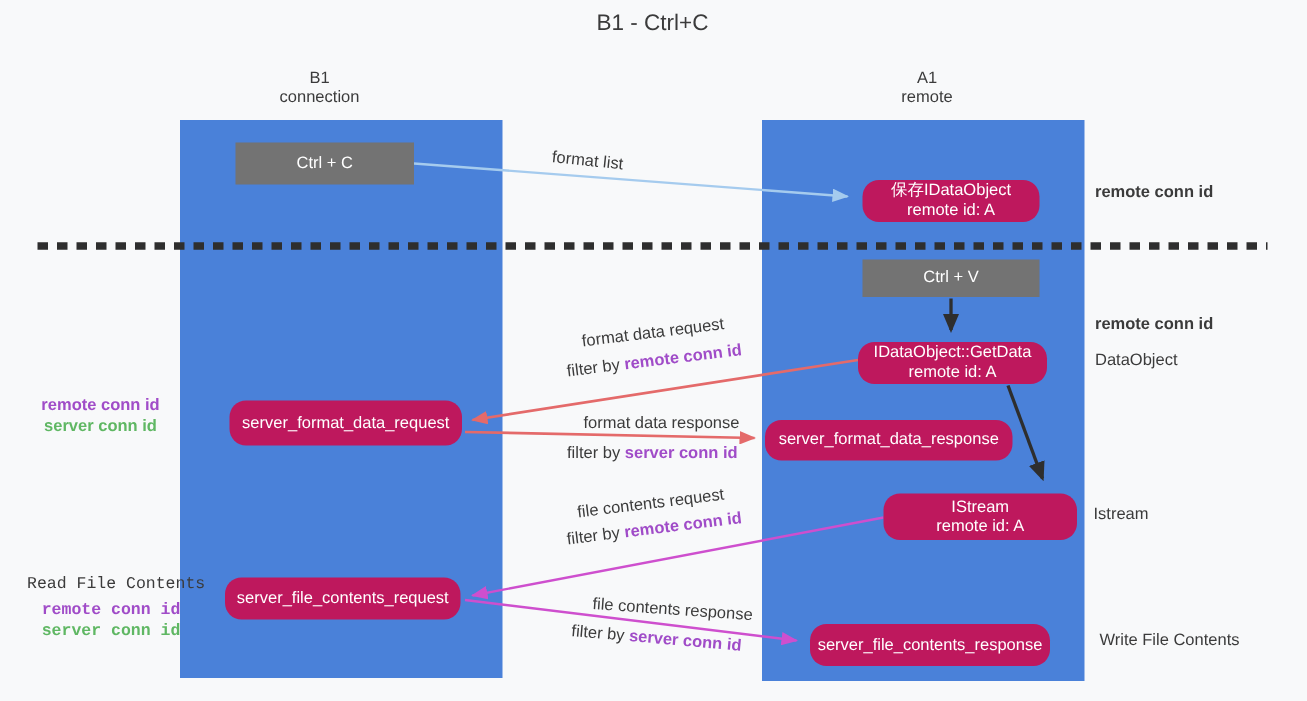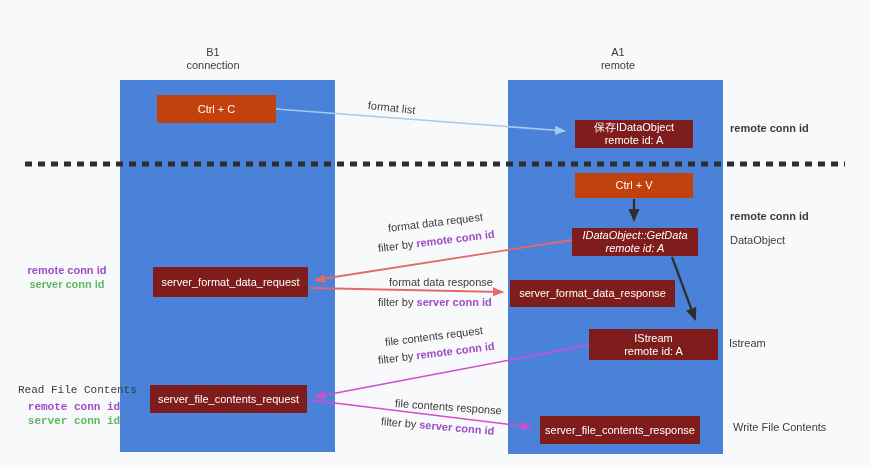--- a/index.html
+++ b/index.html
@@ -18,36 +18,37 @@
     width:110px;text-align:center;font-size:11px;line-height:13px;color:#3b3b3b;
   }
   .column{
     background:#4a81d9;
   }
   .node{
     display:flex;flex-direction:column;align-items:center;justify-content:center;
     color:#ffffff;font-size:11px;line-height:13px;text-align:center;
     box-sizing:border-box;
   }
-  .green{background:#c2410c;}
-  .orange{background:#7f1d1d;}
+  .green{background:#737373;}
+  .orange{background:#be185d;border-radius:11px;}
   svg.overlay{position:absolute;left:0;top:0;pointer-events:none;}
   .edge-label{
     font-size:11px;color:#3b3b3b;white-space:nowrap;
     transform-origin:left center;display:inline-block;
   }
   .purple{color:#a04cc8;font-weight:bold;}
   .greentx{color:#5fb763;font-weight:bold;}
   .side-label{font-size:11px;color:#3b3b3b;white-space:nowrap;}
   .side-stack{font-size:11px;line-height:14px;text-align:center;white-space:nowrap;}
 </style>
 </head>
 <body>
 
 <div class="abs title">
+  <div>B1 - Ctrl+C</div>
 </div>
 
 <div class="abs col-header" style="left:158px;top:46px;">
   <div>B1</div>
   <div>connection</div>
 </div>
 <div class="abs col-header" style="left:563px;top:46px;">
   <div>A1</div>
   <div>remote</div>
 </div>
@@ -95,21 +96,21 @@
   <div>server_file_contents_request</div>
 </div>
 
 <div class="abs node orange" style="left:575px;top:120px;width:118px;height:28px;">
   <div>保存IDataObject</div>
   <div>remote id: A</div>
 </div>
 <div class="abs node green" style="left:575px;top:173px;width:118px;height:25px;">
   <div>Ctrl + V</div>
 </div>
-<div class="abs node orange" style="left:572px;top:228px;width:126px;height:28px;font-style:italic;">
+<div class="abs node orange" style="left:572px;top:228px;width:126px;height:28px;">
   <div>IDataObject::GetData</div>
   <div>remote id: A</div>
 </div>
 <div class="abs node orange" style="left:510px;top:280px;width:165px;height:27px;">
   <div>server_format_data_response</div>
 </div>
 <div class="abs node orange" style="left:589px;top:329px;width:129px;height:31px;">
   <div>IStream</div>
   <div>remote id: A</div>
 </div>

